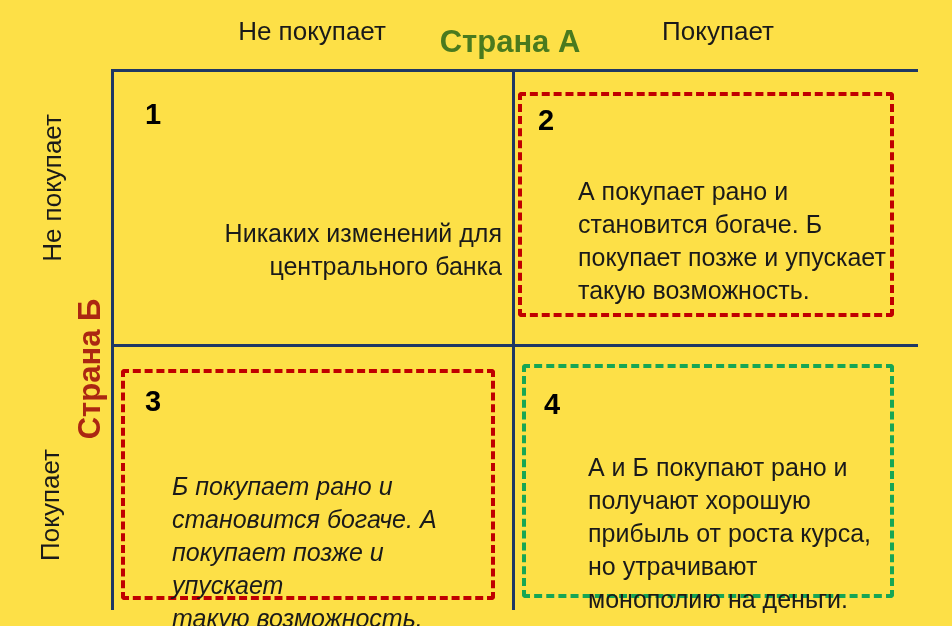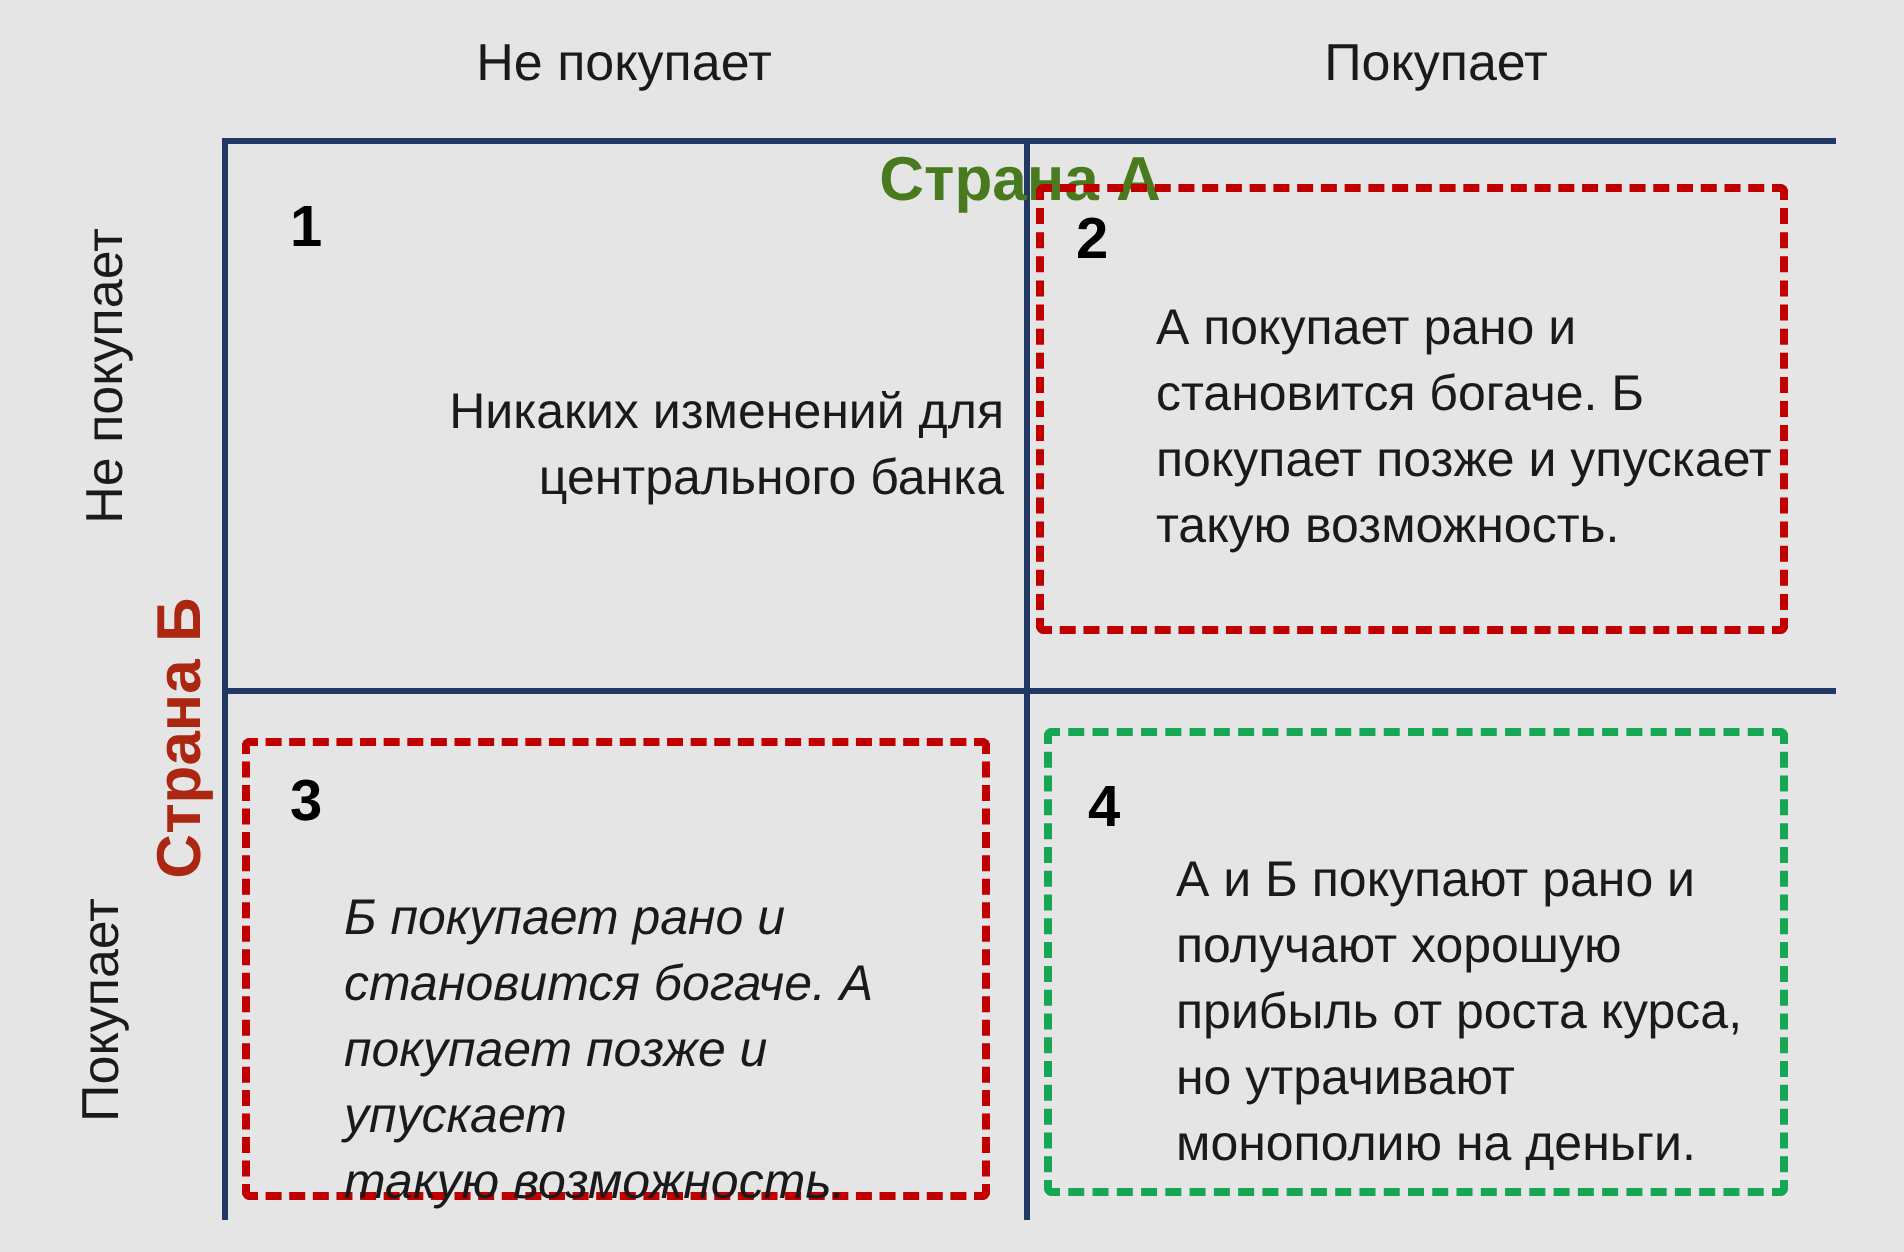--- a/index.html
+++ b/index.html
@@ -1,57 +1,57 @@
 <!DOCTYPE html>
 <html style="--navy: #1f3864; --red: #c00000; --green: #17a654; --title-green: #4a7a1e; --title-red: #ab2712;"><head>
 <meta charset="utf-8">
 <style>
   :root{
     --navy:#1f3864; --red:#c00000; --green:#17a654;
     --title-green:#4a7a1e; --title-red:#ab2712; --text:#1a1a1a;
   }
   html,body{margin:0;padding:0;background:#fff;}
   .canvas{
-    position:relative; width:952px; height:626px; background:#e5e5e5;
+    position:relative; width:952px; height:626px; background:#fde047;
     font-family:"Liberation Sans","DejaVu Sans",sans-serif; color:var(--text);
     overflow:hidden;
   }
   .line{position:absolute; background:var(--navy);}
   #top-border{left:111px; top:69px; width:807px; height:3px;}
   #left-border{left:111px; top:69px; width:3px; height:541px;}
   #mid-h-border{left:111px; top:344px; width:807px; height:3px;}
   #mid-v-border{left:512px; top:69px; width:3px; height:541px;}
 
   .col-header{position:absolute; top:16px; text-align:center; font-size:26px; line-height:30px;}
   #col-header-left{left:112px; width:400px;}
   #col-header-right{left:518px; width:400px;}
 
   .axis-title{position:absolute; font-weight:bold; font-size:31px; line-height:34px; text-align:center;}
-  #title-country-a{left:380px; top:25px; width:260px; color:var(--title-green);margin-top:48px;}
+  #title-country-a{left:380px; top:25px; width:260px; color:var(--title-green);}
   #title-country-b{left:-20px; top:352px; width:220px; color:var(--title-red);
                    transform:rotate(-90deg); transform-origin:center;}
 
   .row-header{position:absolute; width:220px; text-align:center; font-size:26px; line-height:30px;
               transform:rotate(-90deg); transform-origin:center;}
   #row-header-top{left:-58px; top:173px;}
   #row-header-bottom{left:-60px; top:490px;}
 
   .quadrant{position:absolute; box-sizing:border-box;}
   #quadrant-1{left:112px; top:72px; width:400px; height:272px;}
   #quadrant-2{left:518px; top:92px; width:376px; height:225px; border:4px dashed var(--red); border-radius:4px;}
   #quadrant-3{left:121px; top:369px; width:374px; height:231px; border:4px dashed var(--red); border-radius:4px;}
   #quadrant-4{left:522px; top:364px; width:372px; height:234px; border:4px dashed var(--green); border-radius:4px;}
 
   .q-number{position:absolute; font-weight:bold; font-size:29px; line-height:29px; color:#000;}
   #quadrant-1 .q-number{left:33px; top:28px;}
   #quadrant-2 .q-number{left:16px; top:10px;}
   #quadrant-3 .q-number{left:20px; top:14px;}
   #quadrant-4 .q-number{left:18px; top:22px;}
 
-  .q-text{position:absolute; font-size:25px; line-height:33px; white-space:pre-line; color:var(--text);}
+  .q-text{position:absolute; font-size:25px; line-height:33px; white-space:pre-line; color:var(--text);margin-top:27px;}
   #quadrant-1 .q-text{left:70px; top:118px; width:320px;text-align:right;}
   #quadrant-2 .q-text{left:56px; top:52px; width:312px;}
   #quadrant-3 .q-text{left:47px; top:70px; width:320px;font-style:italic;}
   #quadrant-4 .q-text{left:62px; top:56px; width:300px;}
 </style>
 </head>
 <body>
 
 <div class="canvas">
 

